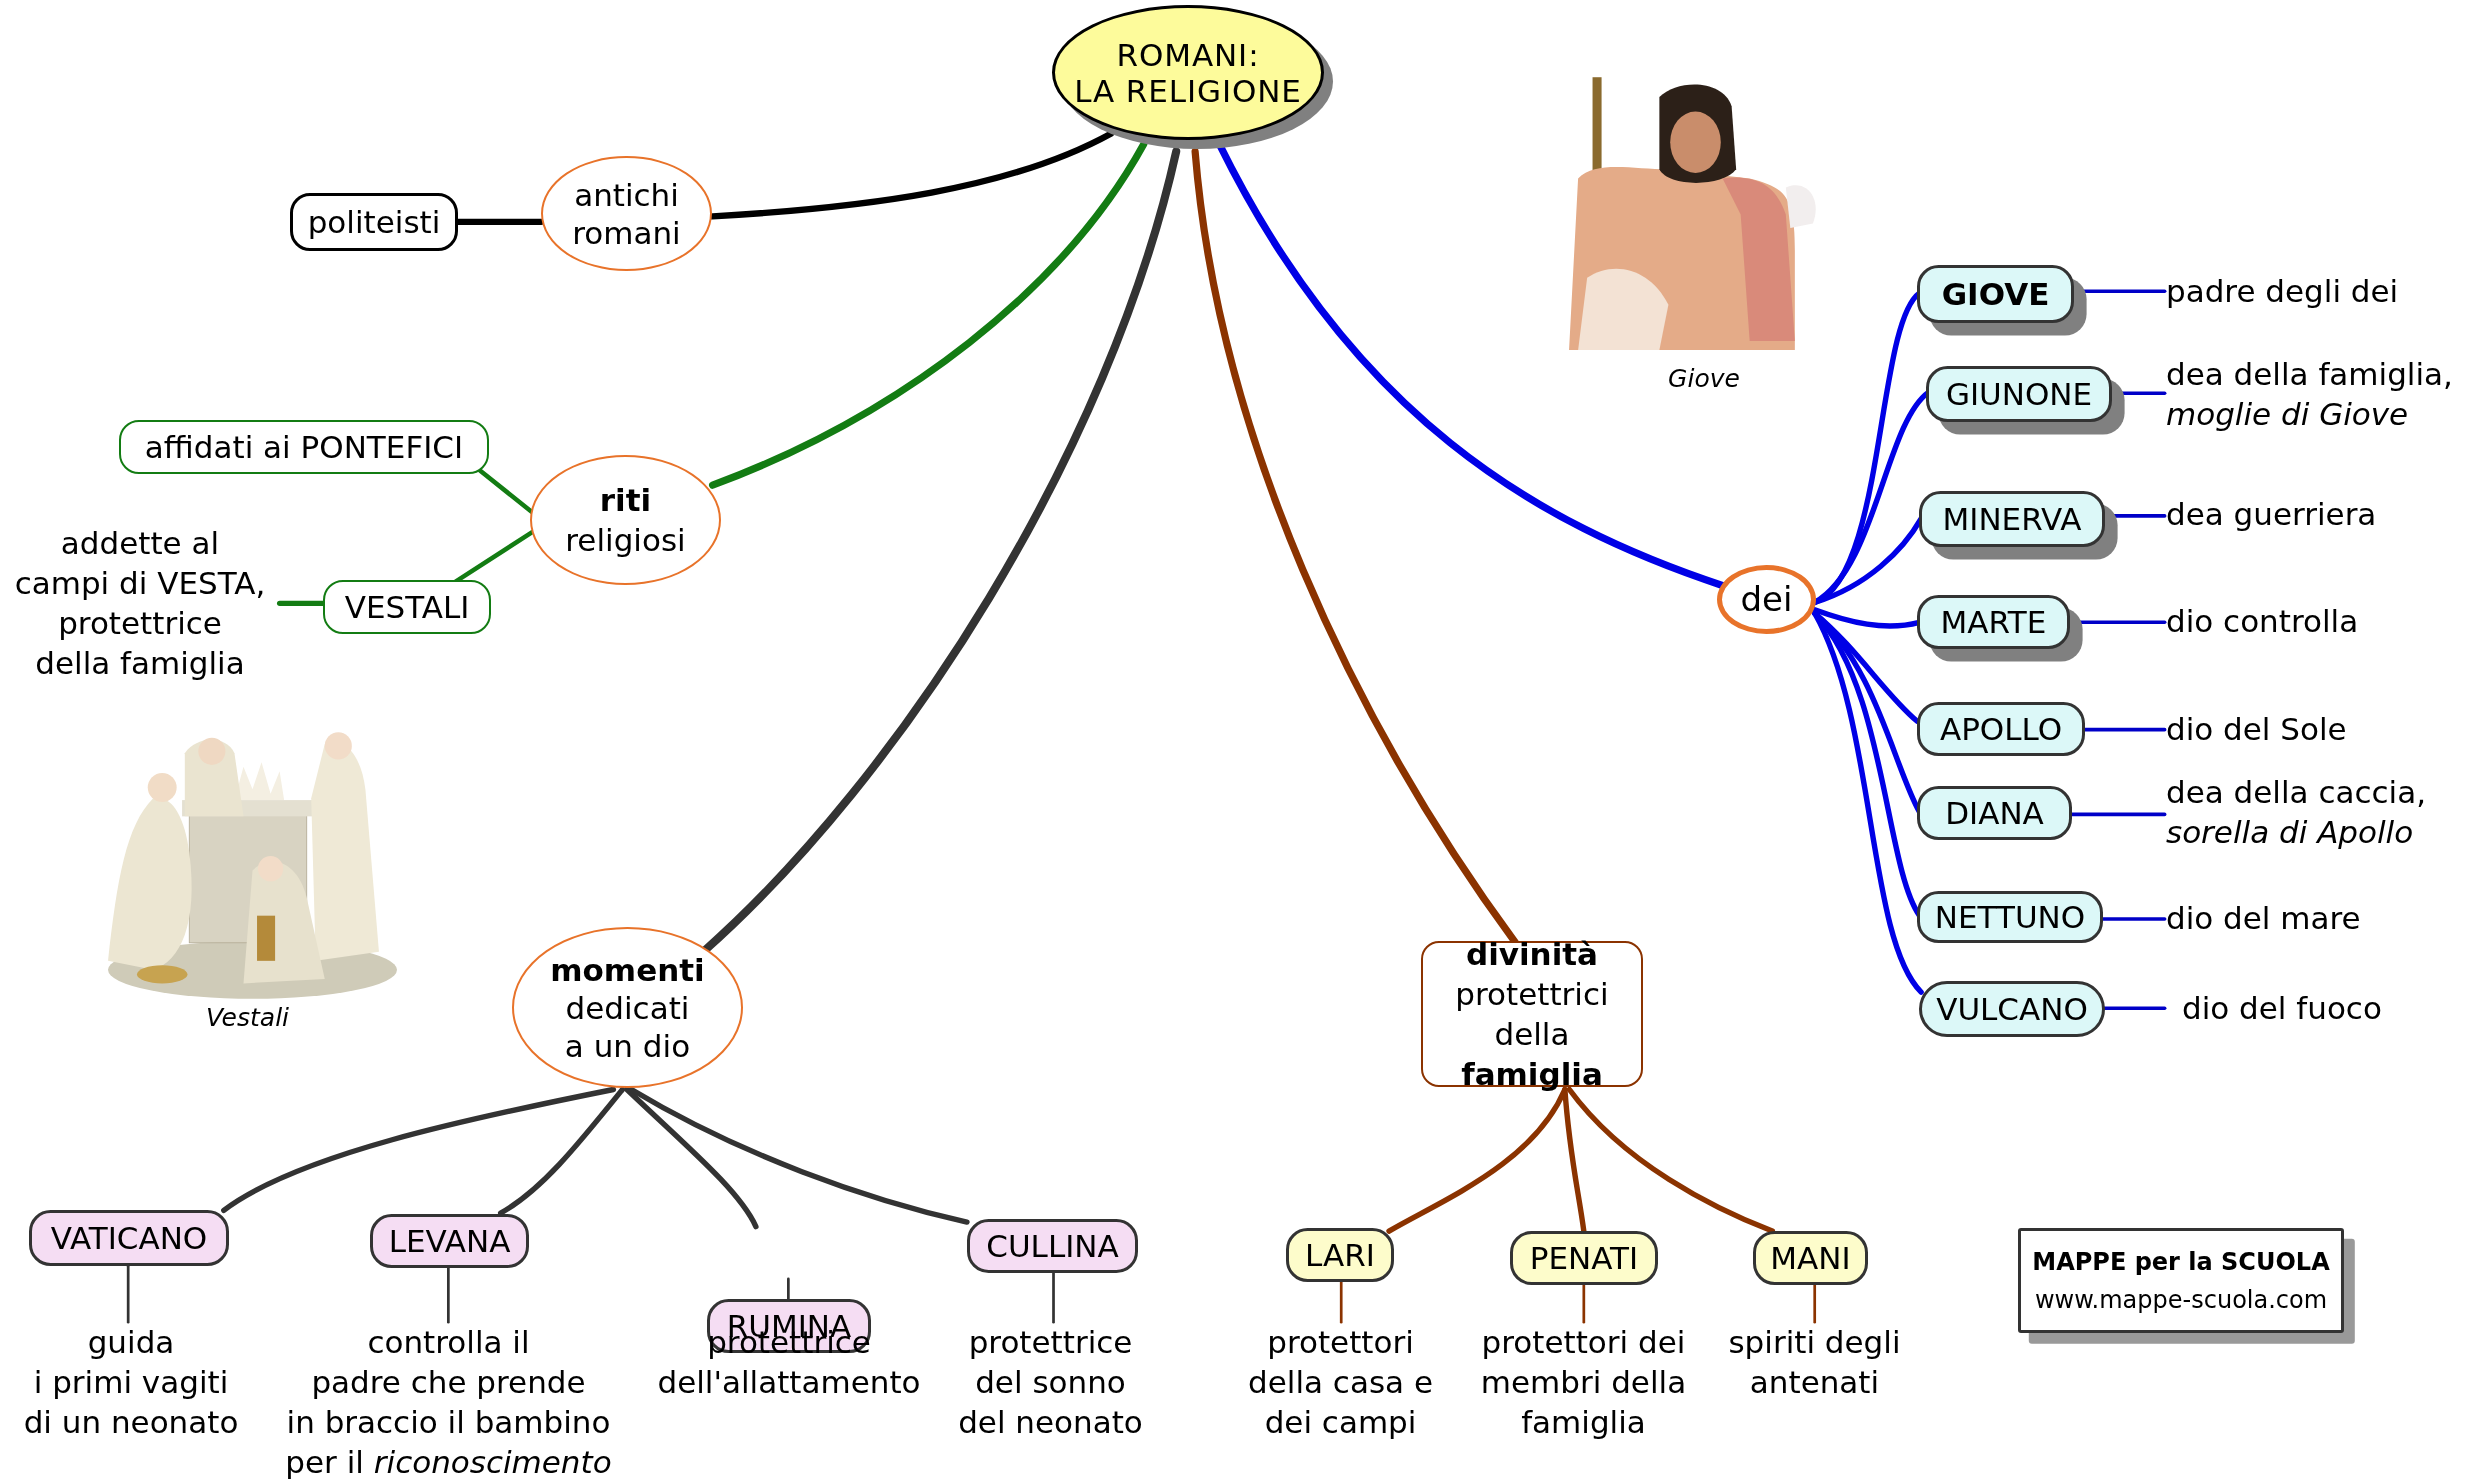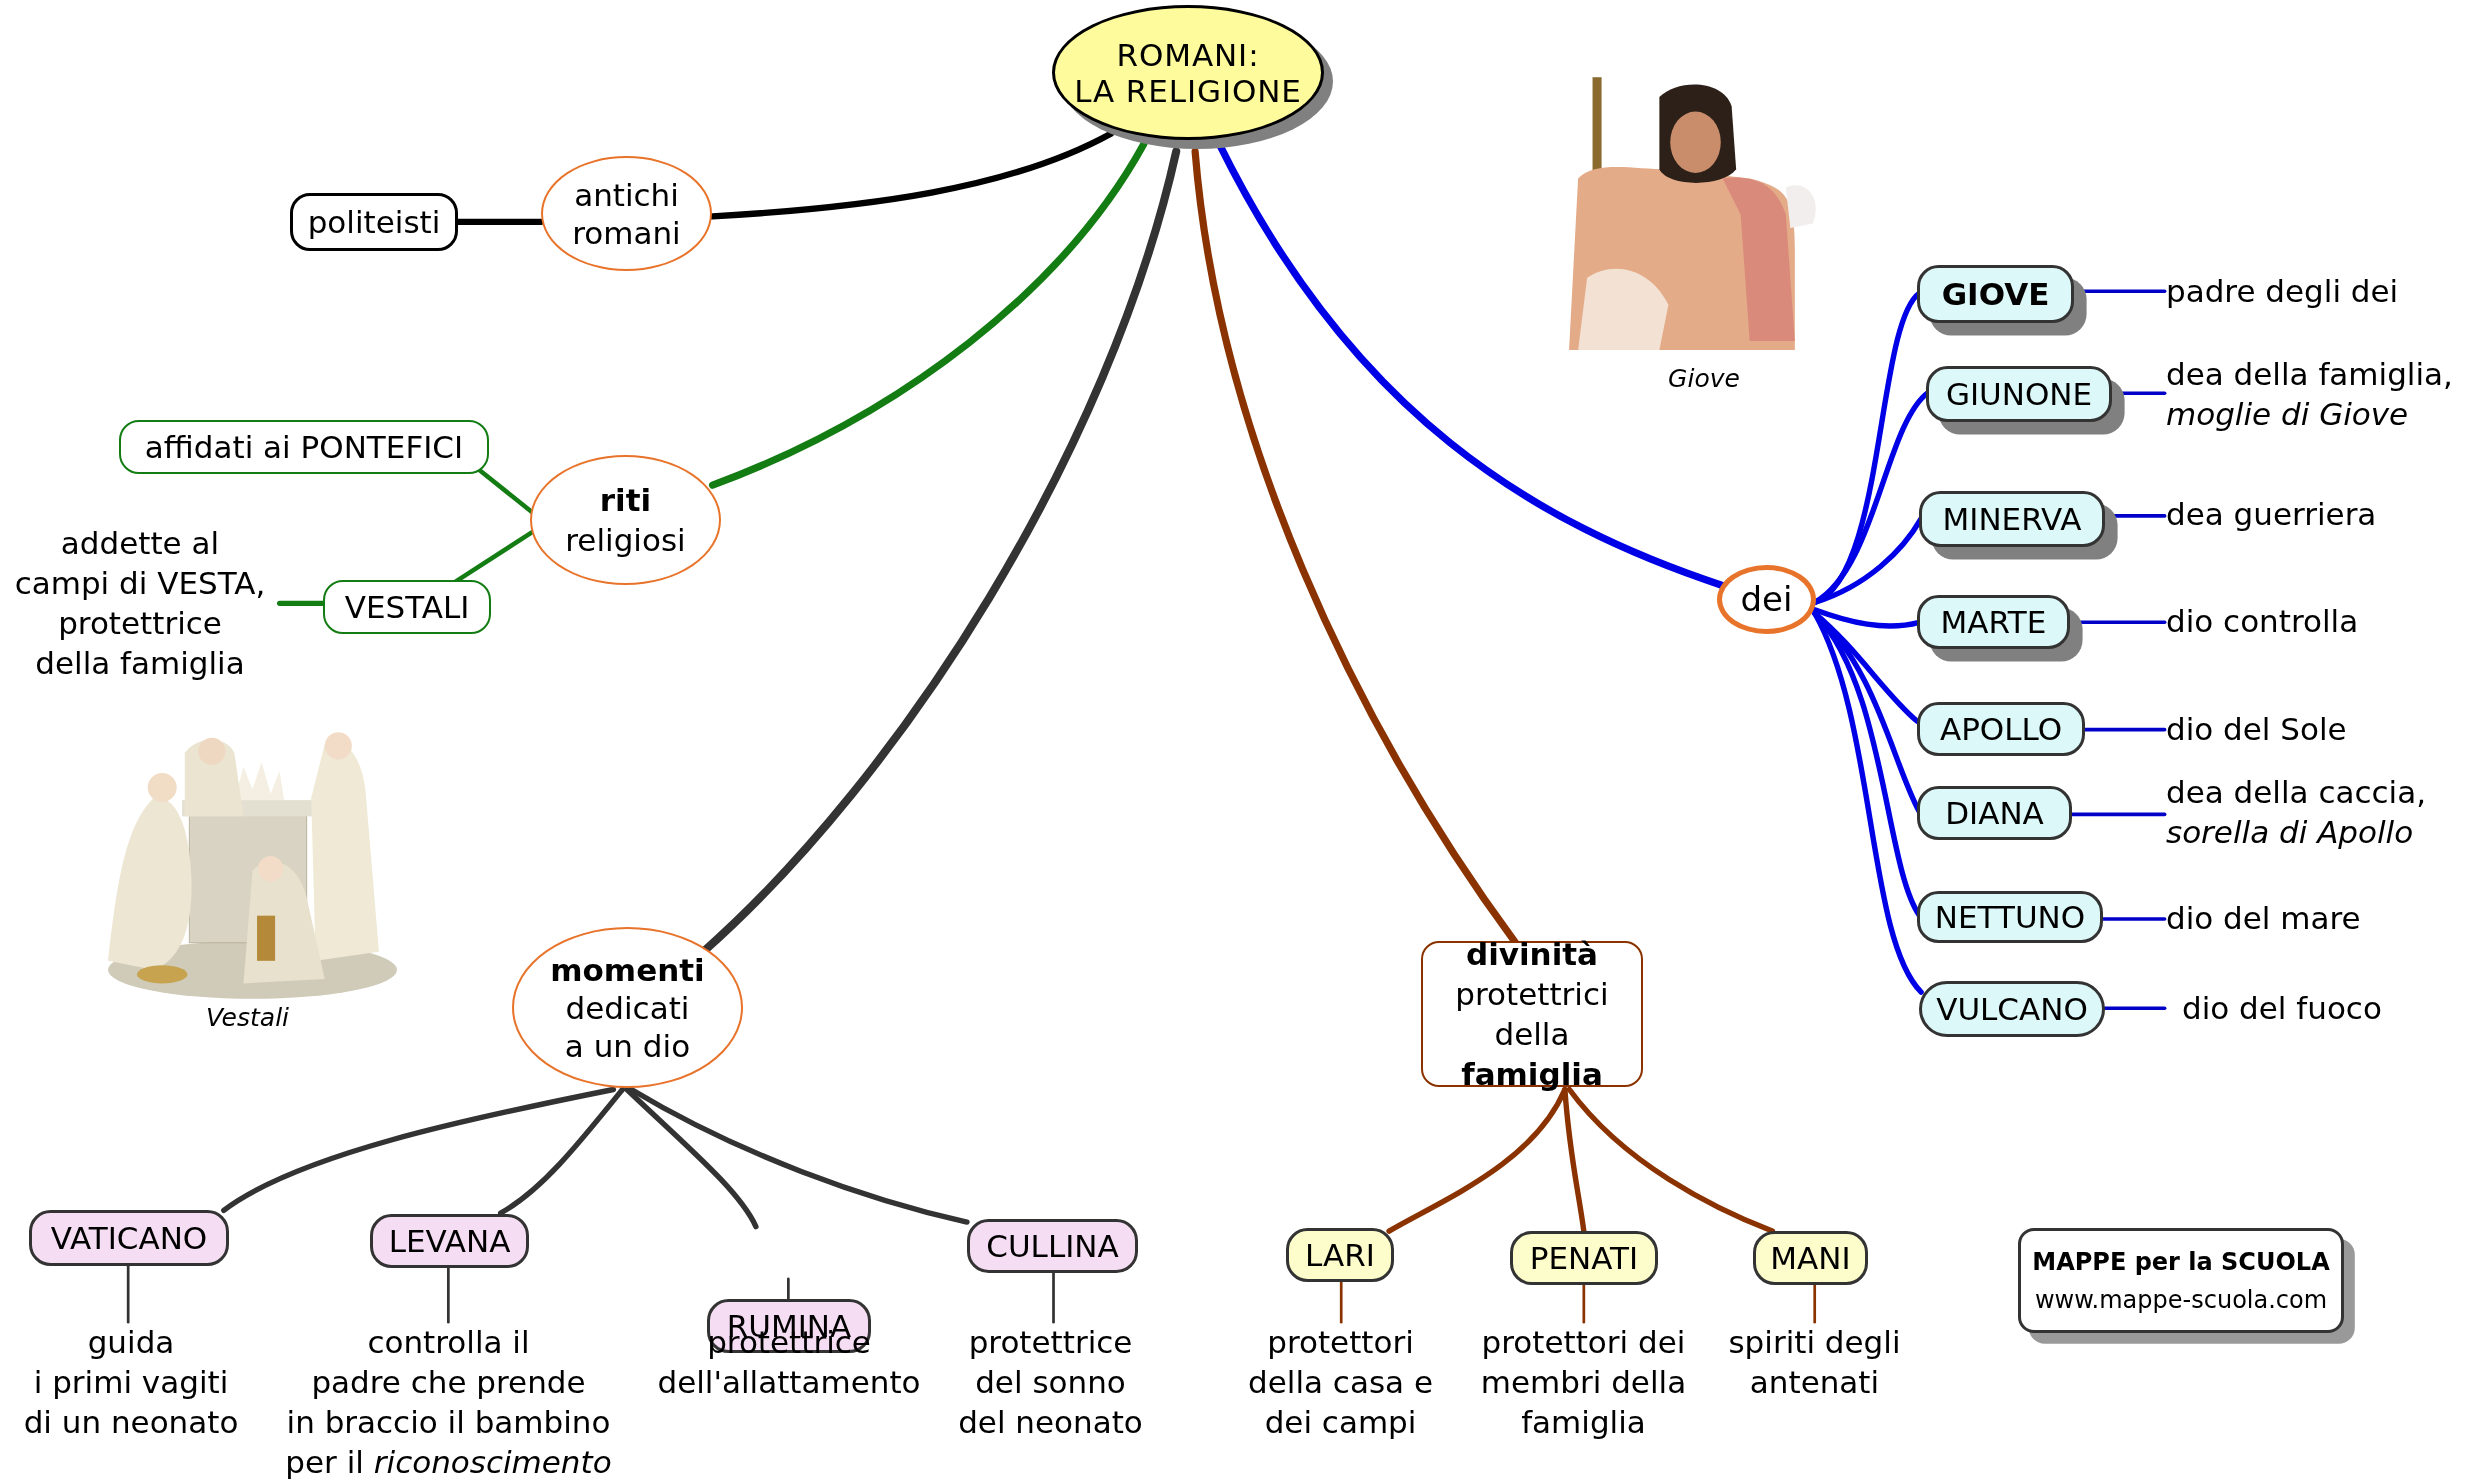--- a/index.html
+++ b/index.html
@@ -262,17 +262,17 @@
   <div>dea della caccia,</div>
   <div class="italic">sorella di Apollo</div>
 </div>
 <div class="txt left" style="left:2166px;top:898px;">
   <div>dio del mare</div>
 </div>
 <div class="txt left" style="left:2166px;top:988px;margin-left:16px;">
   <div>dio del fuoco</div>
 </div>
 
-<div class="node" style="left:2018px;top:1228px;width:326px;height:105px;border:3.6px solid #333;border-radius:16px;background:#fff;box-shadow:10.8px 10.8px 0 #999;flex-direction:column;line-height:38px;">
+<div class="node" style="left:2018px;top:1228px;width:326px;height:105px;border:3.6px solid #333;border-radius:3px;background:#fff;box-shadow:10.8px 10.8px 0 #999;flex-direction:column;line-height:38px;">
   <span class="bold" style="font-size:24px;">MAPPE per la SCUOLA</span>
   <span style="font-size:24px;">www.mappe-scuola.com</span>
 </div>
 
 
 </body></html>

